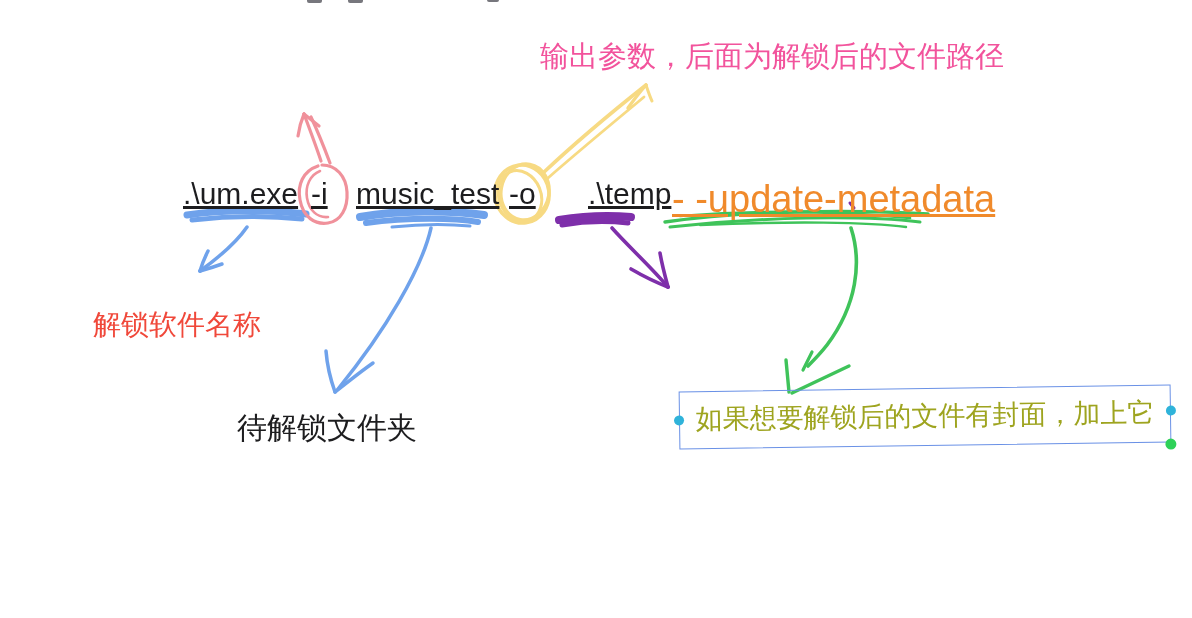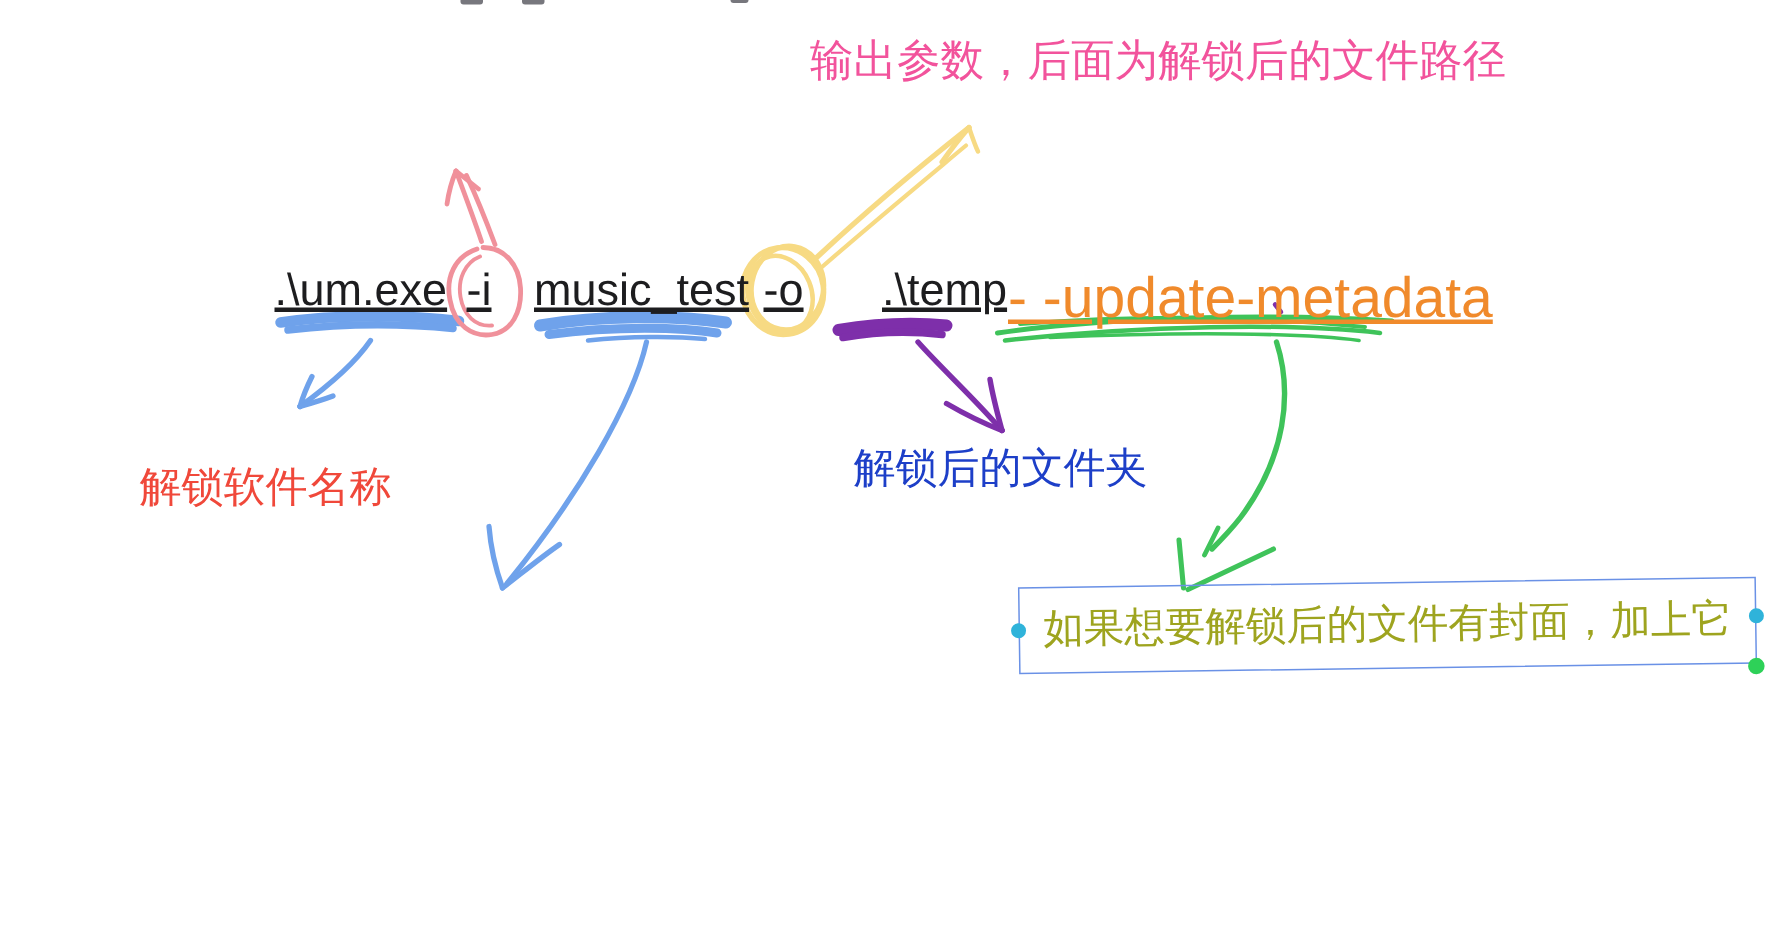--- a/index.html
+++ b/index.html
@@ -21,21 +21,21 @@
   .ink-layer{position:absolute;left:0;top:0;pointer-events:none;}
   .ink{fill:none;stroke-linecap:round;stroke-linejoin:round;}
   .blue{stroke:var(--blue-ink,#6fa2eb);}
   .pink{stroke:var(--pink-ink,#f0919b);}
   .yellow{stroke:var(--yellow-ink,#f7da83);}
   .purple{stroke:var(--purple-ink,#7e2faa);}
   .green{stroke:var(--green-ink,#3fc35a);}
 
   .label{position:absolute;white-space:nowrap;line-height:1.15;letter-spacing:0px;}
   .label-input-param{left:78px;top:56px;font-size:29px;color:var(--teal-text,#52d9ac);}
-  .label-output-param{left:540px;top:25px;font-size:29px;color:var(--pink-text,#f2539c);}
+  .label-output-param{left:540px;top:40px;font-size:29px;color:var(--pink-text,#f2539c);}
   .label-software-name{left:93px;top:281px;font-size:28px;color:var(--red-text,#f0483a);margin-top:28px;}
   .label-output-folder{left:569px;top:296px;font-size:28px;color:var(--blue-text,#1d3fc8);}
   .label-input-folder{left:237px;top:411px;font-size:30px;color:var(--command-text,#1d1d1f);}
 
   .seg{position:absolute;top:177px;font-size:30px;color:var(--command-text,#1d1d1f);white-space:nowrap;line-height:1.1;text-decoration:underline;}
   .seg-exe{left:183px;}
   .seg-flag-i{left:311px;}
   .seg-input{left:356px;}
   .seg-flag-o{left:509px;}
   .seg-output{left:588px;}
@@ -152,21 +152,21 @@
     <span class="seg seg-exe">.\um.exe</span>
     <span class="seg seg-flag-i">-i</span>
     <span class="seg seg-input">music_test</span>
     <span class="seg seg-flag-o">-o</span>
     <span class="seg seg-output">.\temp</span>
     <span class="seg seg-update">- -update-metadata</span>
   </div>
 
   <div class="label label-output-param">输出参数，后面为解锁后的文件路径</div>
   <div class="label label-software-name">解锁软件名称</div>
-  <div class="label label-output-folder">解锁后的文件夹</div>
+  <div class="label label-input-folder">待解锁文件夹</div>
 
   <div class="note-box">
     <span class="note-text">如果想要解锁后的文件有封面，加上它</span>
     <span class="handle handle-left"></span>
     <span class="handle handle-right"></span>
     <span class="handle handle-corner"></span>
   </div>
 
 </div>
 

